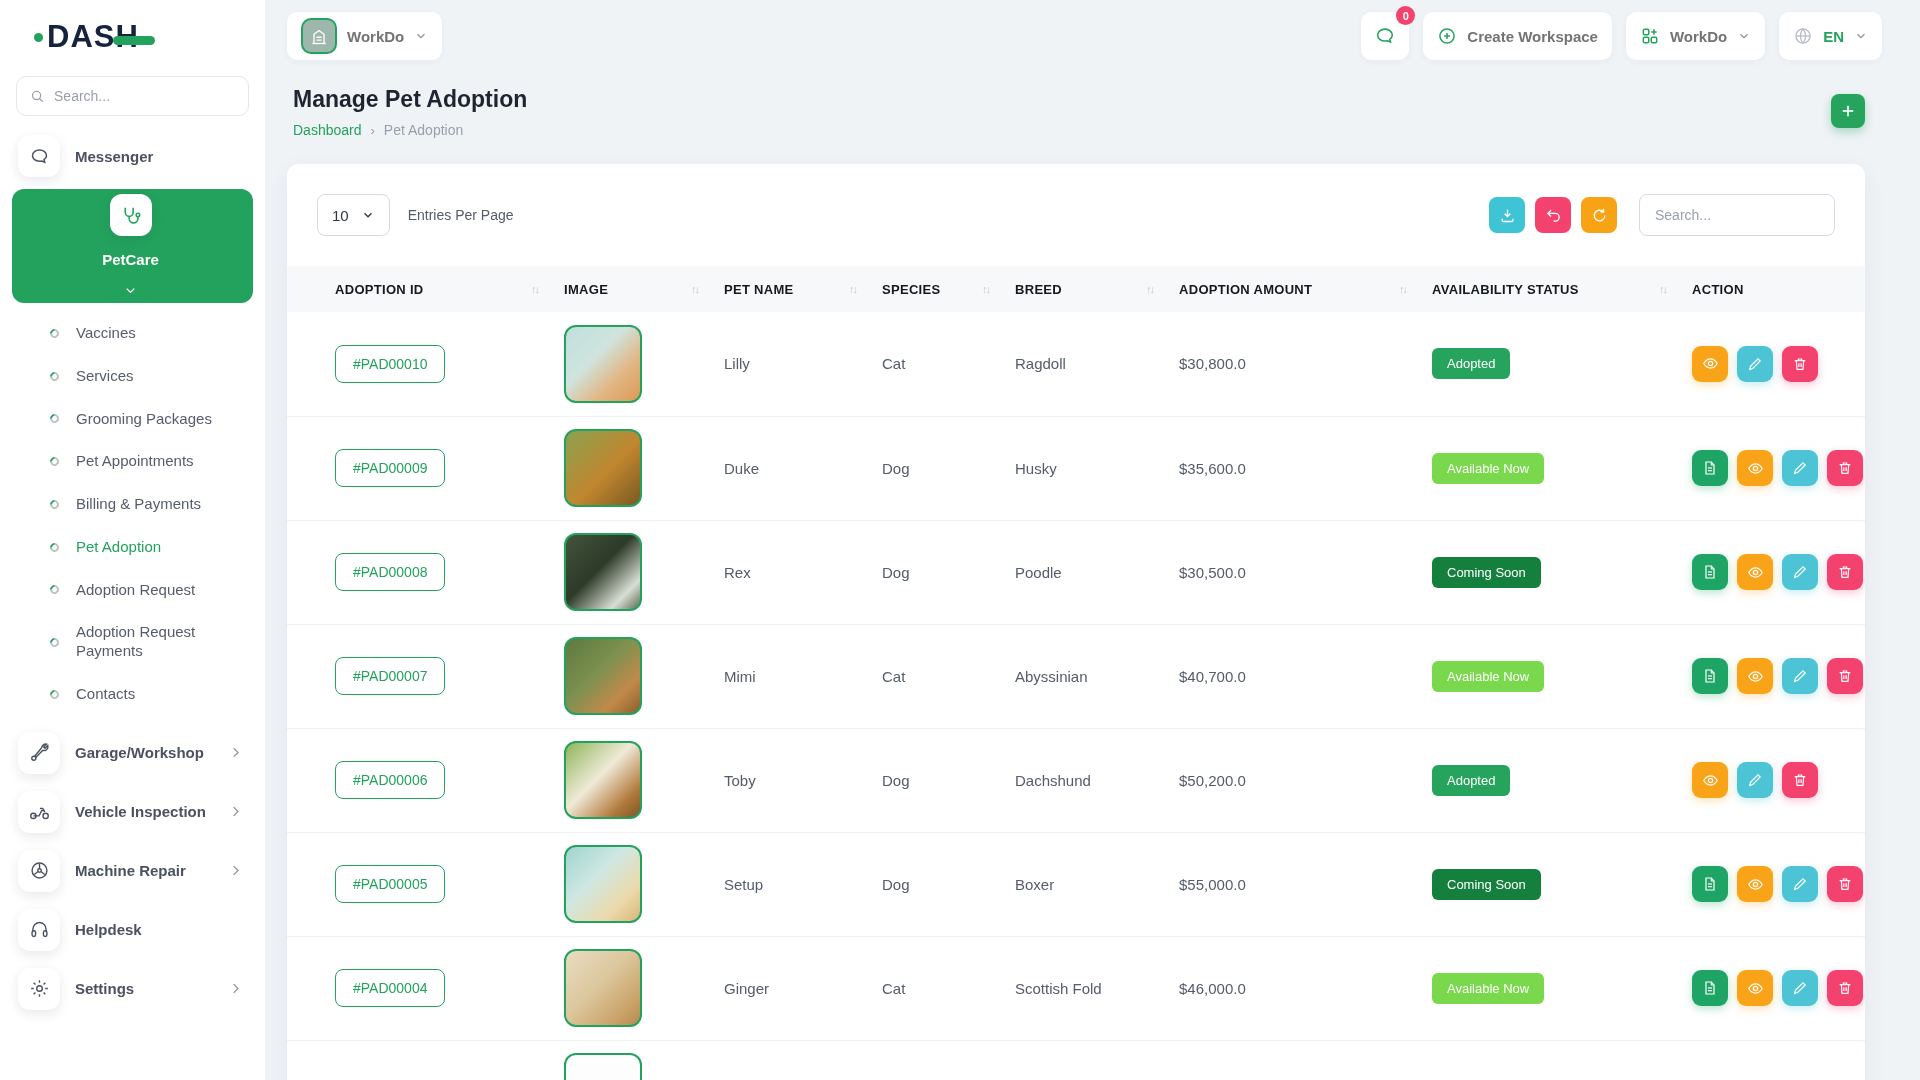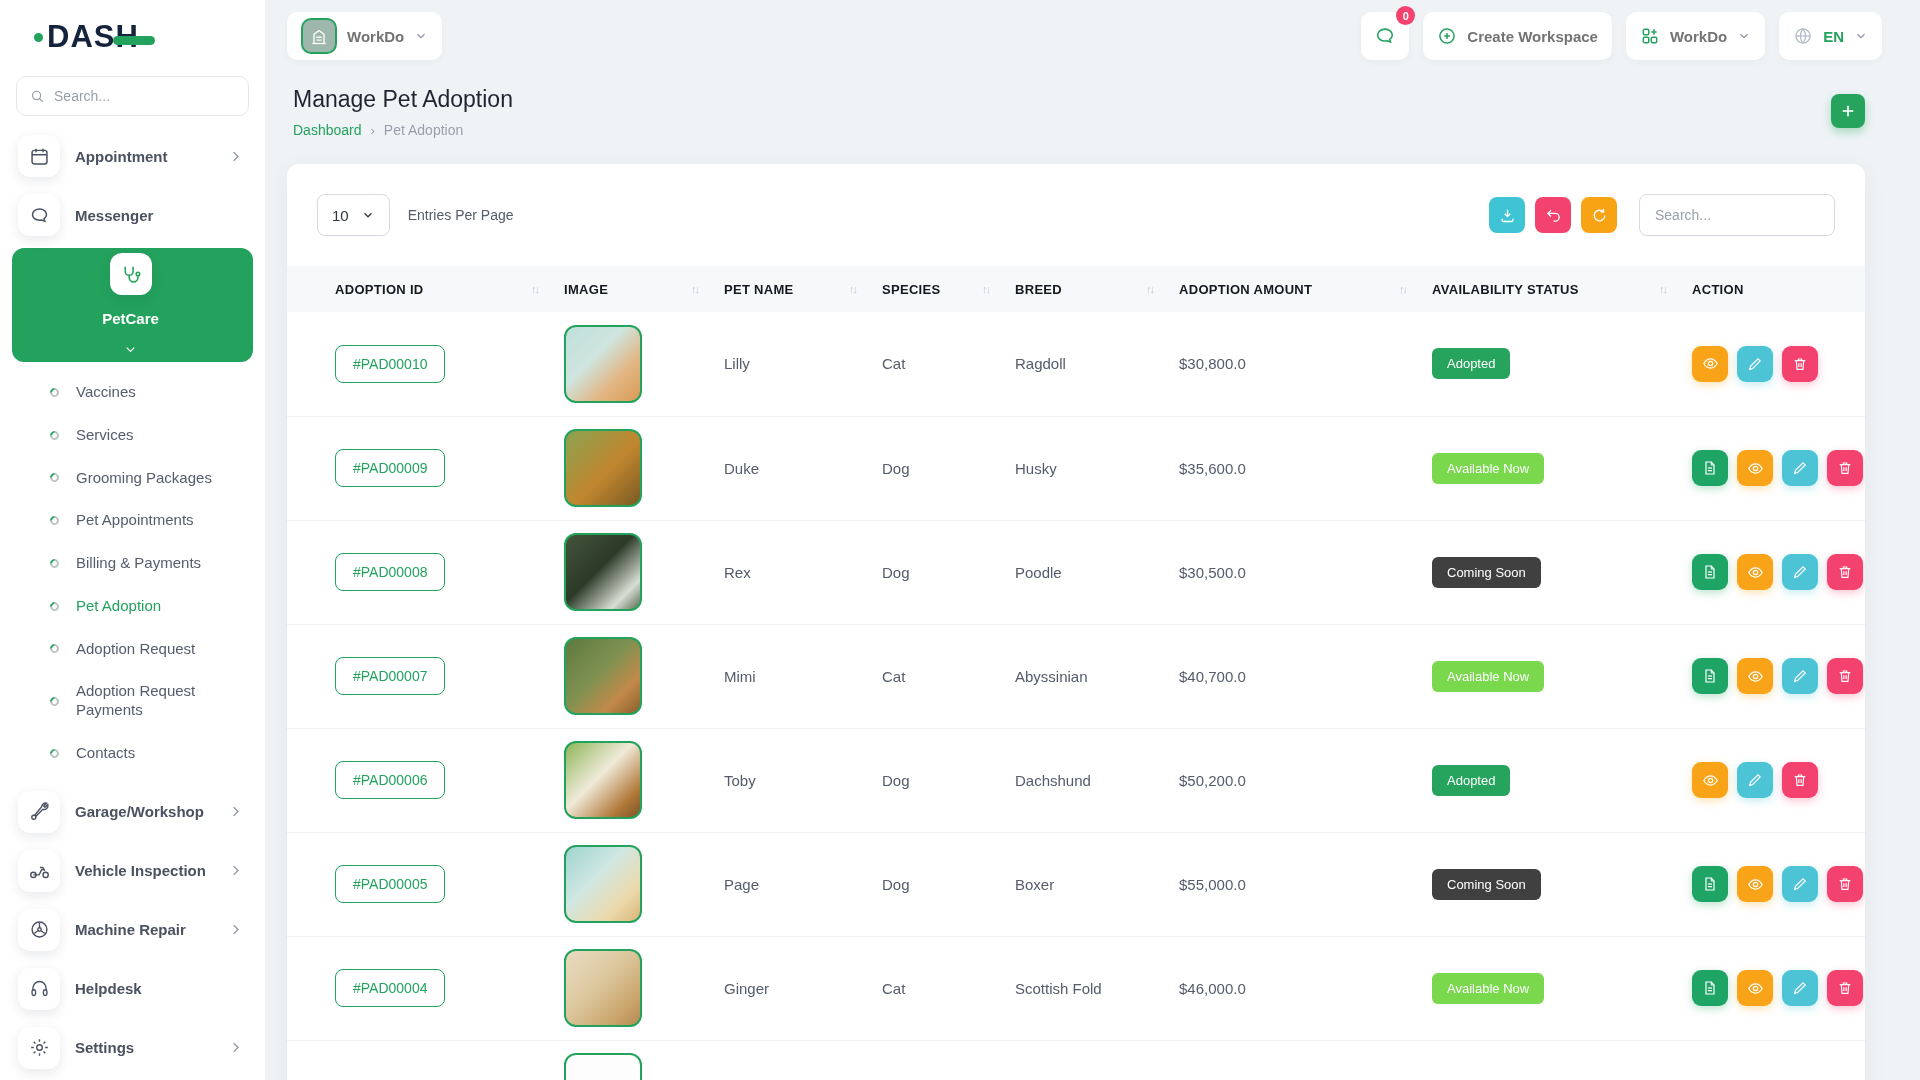--- a/index.html
+++ b/index.html
@@ -48,21 +48,21 @@
   .chip .txt { font-size:15px; color:#737373; font-weight:600; }
   .topbar-right { margin-left:auto; display:flex; align-items:center; gap:14px; }
   .msg-btn { position:relative; width:48px; height:48px; background:#fff; border-radius:10px; border:none;
     display:flex; align-items:center; justify-content:center; cursor:pointer; box-shadow:0 2px 6px rgba(25,40,70,.04); }
   .msg-badge { position:absolute; top:-6px; right:-6px; min-width:19px; height:19px; border-radius:10px;
     background:#f4426f; color:#fff; font-size:11px; font-weight:700; display:flex; align-items:center; justify-content:center; padding:0 5px; }
   .lang-txt { color:#23a25d; font-weight:700; font-size:15px; }
 
   
   .page-head { display:flex; align-items:flex-start; margin:14px 55px 0 22px; padding-left:6px; }
-  .page-title { font-size:23px; font-weight:400; color:#1f2430; }
+  .page-title { font-size:23px; font-weight:700; color:#1f2430; }
   .breadcrumb { display:flex; align-items:center; gap:9px; margin-top:9px; font-size:14px; }
   .breadcrumb .home { color:#23a25d; text-decoration:none; cursor:pointer; }
   .breadcrumb .sep { color:#9aa0ab; font-size:13px; }
   .breadcrumb .cur { color:#9aa0ab; }
   .add-btn { margin-left:auto; margin-top:8px; width:34px; height:34px; border:none; border-radius:8px;
     background:#26a45e; display:flex; align-items:center; justify-content:center; cursor:pointer;
     box-shadow:0 4px 10px rgba(38,164,94,.35); }
 
   
   .card { margin:26px 55px 0 22px; background:#fff; border-radius:12px;
@@ -100,21 +100,21 @@
   .ph3 { background:linear-gradient(135deg,#44543b 0%,#2c3a28 45%,#d8ded4 80%,#5c6b52 100%); }
   .ph4 { background:linear-gradient(135deg,#5d7a3f 0%,#7e9150 45%,#c28a4a 75%,#8a5f2c 100%); }
   .ph5 { background:linear-gradient(135deg,#8db65a 0%,#f0ead8 45%,#b1793a 80%,#7e5526 100%); }
   .ph6 { background:linear-gradient(135deg,#9fd4cf 0%,#cfe7e2 40%,#ecd9ab 75%,#d8b578 100%); }
   .ph7 { background:linear-gradient(135deg,#e9dcc2 0%,#dcc79d 45%,#caa36a 80%,#b58a50 100%); }
   .ph8 { background:#fdfdfd; }
 
   .badge { display:inline-block; padding:8px 15px; border-radius:6px; font-size:13px; color:#fff; }
   .st-adopted { background:#26a45e; }
   .st-available { background:#79d84b; }
-  .st-coming { background:#404040; }
+  .st-coming { background:#15803d; }
 
   .actions { display:flex; gap:9px; }
   .abtn { width:36px; height:36px; border:none; border-radius:9px; display:flex; align-items:center;
     justify-content:center; cursor:pointer; }
   .a-green { background:#1ea565; box-shadow:0 3px 8px rgba(30,165,101,.3); }
   .a-orange { background:#f9a318; box-shadow:0 3px 8px rgba(249,163,24,.3); }
   .a-cyan { background:#4cc4d6; box-shadow:0 3px 8px rgba(76,196,214,.3); }
   .a-pink { background:#f4426f; box-shadow:0 3px 8px rgba(244,66,111,.3); }
 </style>
 </head>
@@ -243,31 +243,20 @@
     </div>
   </div>
 
   <div class="side-search">
     <svg class="ic" width="17" height="17" stroke="#9aa0ab" stroke-width="2" fill="none">
         <use href="#i-search"></use>
       </svg>
     <input type="text" placeholder="Search..." style="">
   </div>
 
-  <div class="side-item">
-    <span class="icon-box">
-        <svg class="ic" width="21" height="21" stroke="#4a5160" stroke-width="1.7" fill="none">
-          <use href="#i-calendar"></use>
-        </svg>
-      </span>
-    <span class="lbl">Appointment</span>
-    <svg class="ic chev" width="15" height="15" stroke="#8a90a0" stroke-width="2" fill="none">
-        <use href="#i-chev-r"></use>
-      </svg>
-  </div>
 
   <div class="side-item">
     <span class="icon-box">
         <svg class="ic" width="21" height="21" stroke="#4a5160" stroke-width="1.7" fill="none">
           <use href="#i-chat"></use>
         </svg>
       </span>
     <span class="lbl">Messenger</span>
   </div>
 
@@ -695,21 +684,21 @@
                   </svg>
                 </button>
           </div>
             </td>
         </tr>
         <tr>
           <td><span class="pill">#PAD00005</span></td>
           <td>
               <div class="photo ph6"></div>
             </td>
-          <td>Page</td>
+          <td>Setup</td>
           <td>Dog</td>
           <td>Boxer</td>
           <td>$55,000.0</td>
           <td><span class="badge st-coming">Coming Soon</span></td>
           <td>
               <div class="actions">
             <button class="abtn a-green">
                   <svg class="ic" width="16" height="16" stroke="#fff" stroke-width="1.8" fill="none">
                     <use href="#i-file"></use>
                   </svg>

